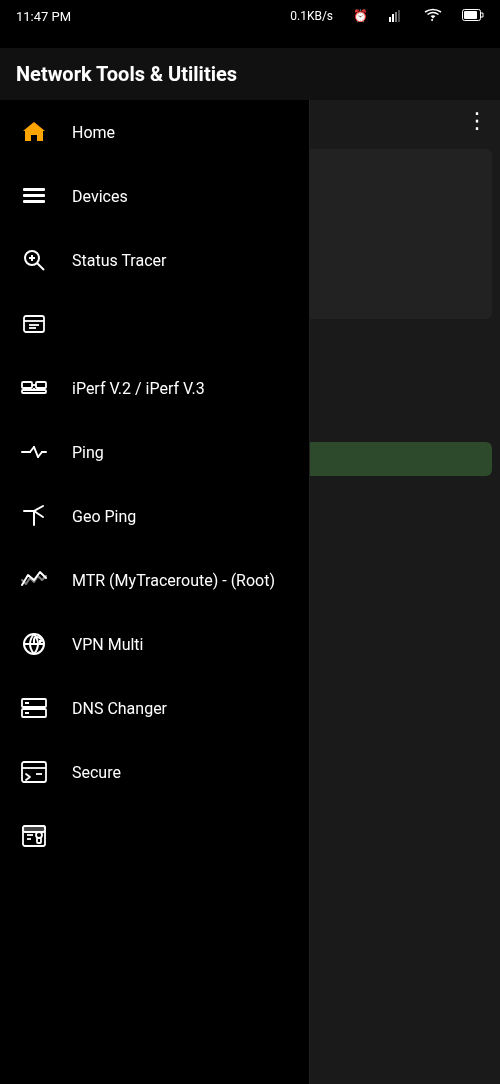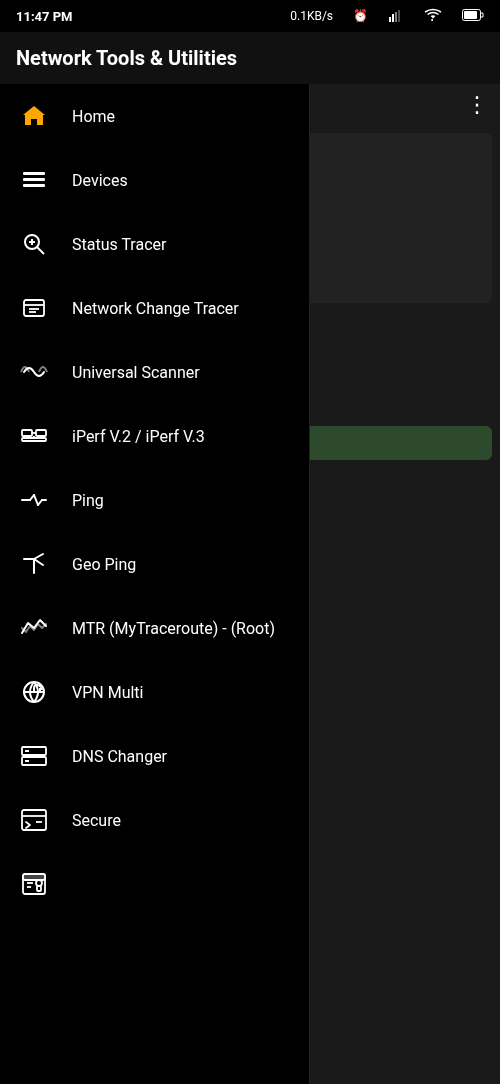--- a/index.html
+++ b/index.html
@@ -23,40 +23,41 @@
       display: flex;
       justify-content: space-between;
       align-items: center;
       padding: 6px 16px;
       height: 32px;
       background: #000;
     }
 
     .status-bar-time {
       font-size: 13px;
-      font-weight: 700;
+      font-weight: 400;
       color: #fff;
     }
 
     .status-bar-right {
       display: flex;
       align-items: center;
       gap: 20px;
       font-size: 12px;
       color: #fff;
     }
 
     
     .app-header {
       display: flex;
       align-items: center;
       justify-content: space-between;
       padding: 8px 16px;
       background: #111;
       height: 52px;
+      margin-top: 16px;
     }
 
     .app-title {
       font-size: 20px;
       font-weight: bold;
       color: #fff;
     }
 
     
     .main-layout {
@@ -309,33 +310,22 @@
 
     <div class="nav-item">
       <div class="nav-icon">
         <svg width="26" height="26" viewBox="0 0 26 26" fill="none" stroke="white" stroke-width="1.8">
           <rect x="3" y="5" width="20" height="16" rx="2"></rect>
           <line x1="3" y1="10" x2="23" y2="10"></line>
           <line x1="8" y1="14" x2="18" y2="14"></line>
           <line x1="8" y1="17" x2="15" y2="17"></line>
         </svg>
       </div>
-      <span class="nav-label">Network Change Tracer</span>
-    </div>
-
-    <div class="nav-item">
-      <div class="nav-icon">
-        <svg width="30" height="20" viewBox="0 0 30 20" fill="none" stroke="white" stroke-width="2">
-          <path d="M5 10 Q10 2 15 10 Q20 18 25 10" stroke-linecap="round"></path>
-          <path d="M2 10 Q6 0 10 10" opacity="0.5"></path>
-          <path d="M20 10 Q24 0 28 10" opacity="0.5"></path>
-        </svg>
-      </div>
-      <span class="nav-label">Universal Scanner</span>
-    </div>
+    </div>
+
 
 
     <div class="nav-item">
       <div class="nav-icon">
         <svg width="28" height="20" viewBox="0 0 28 20" fill="none" stroke="white" stroke-width="1.8">
           <rect x="2" y="4" width="10" height="6" rx="1"></rect>
           <rect x="16" y="4" width="10" height="6" rx="1"></rect>
           <line x1="12" y1="7" x2="16" y2="7"></line>
           <rect x="2" y="12" width="24" height="3" rx="1"></rect>
           <line x1="14" y1="10" x2="14" y2="12"></line>

